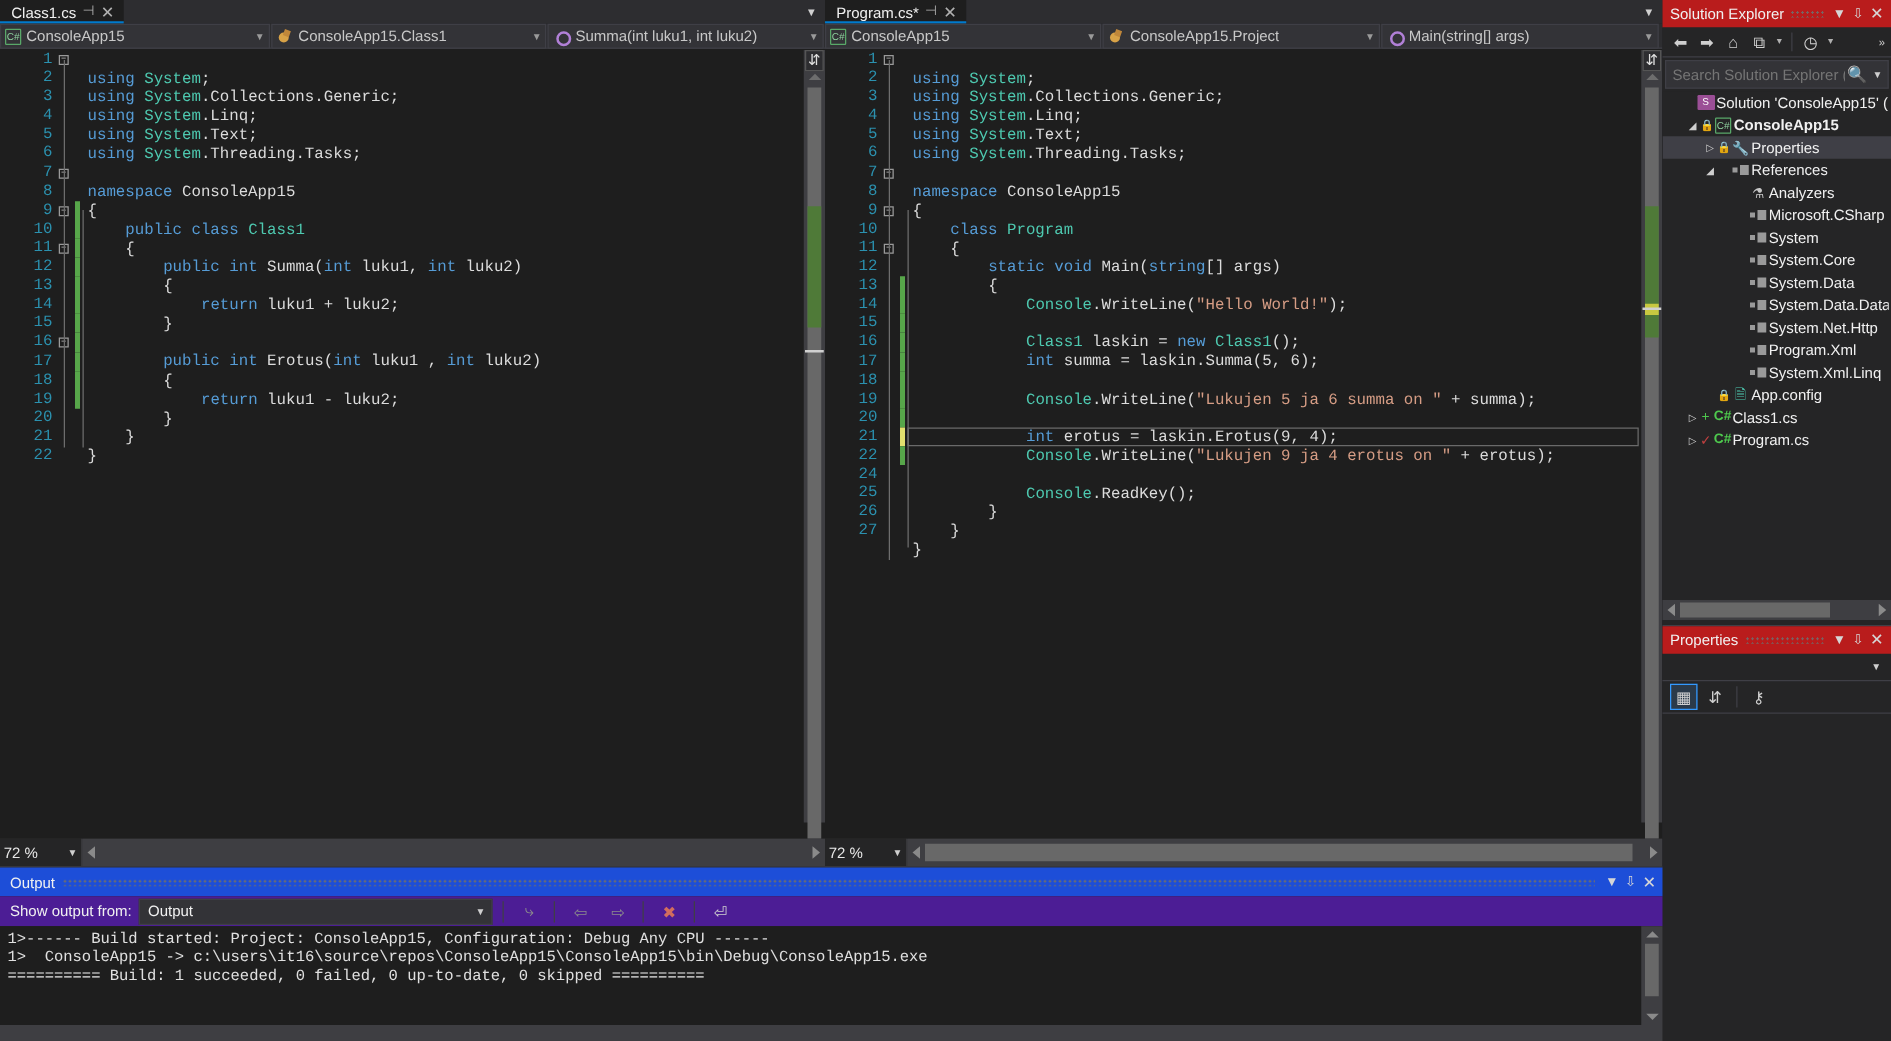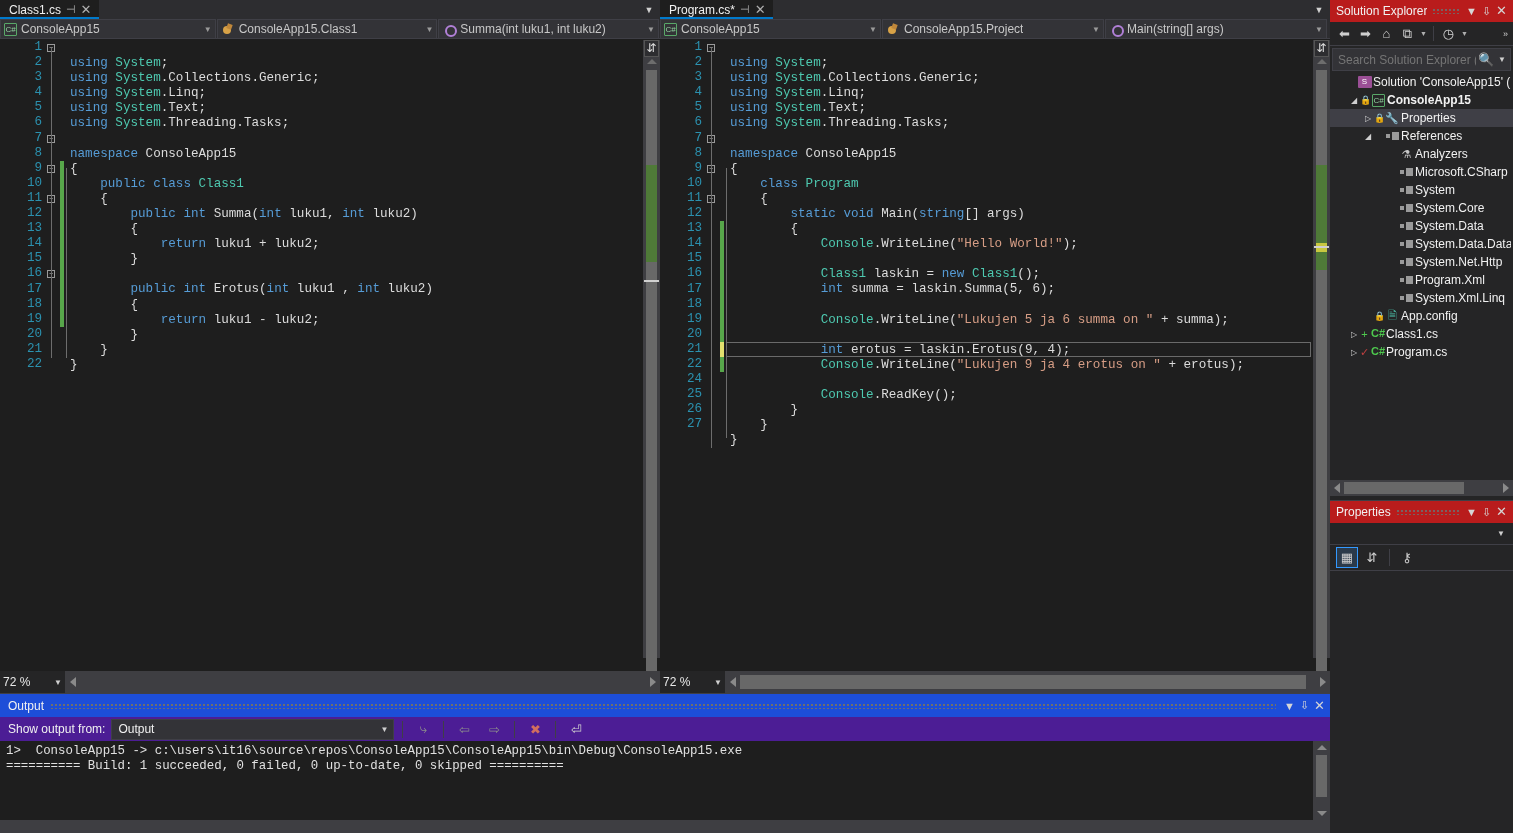--- a/index.html
+++ b/index.html
@@ -745,20 +745,21 @@
       <span class="sep"></span>
       <span class="otb">⇦</span>
       <span class="otb">⇨</span>
       <span class="sep"></span>
       <span class="otb en" style="color:#d26e5e">✖</span>
       <span class="sep"></span>
       <span class="otb en">⏎</span>
     </div>
 
     <div class="out-body" id="out-body">
+        <div class="out-line">1&gt;------ Build started: Project: ConsoleApp15, Configuration: Debug Any CPU ------</div>
         <div class="out-line">1&gt;  ConsoleApp15 -&gt; c:\users\it16\source\repos\ConsoleApp15\ConsoleApp15\bin\Debug\ConsoleApp15.exe</div>
         <div class="out-line">========== Build: 1 succeeded, 0 failed, 0 up-to-date, 0 skipped ==========</div>
       </div>
 
     <div class="out-vscroll">
       <div class="uparr"></div>
       <div class="thumb"></div>
       <div class="dnarr"></div>
     </div>
     <div class="out-hscroll"></div>

